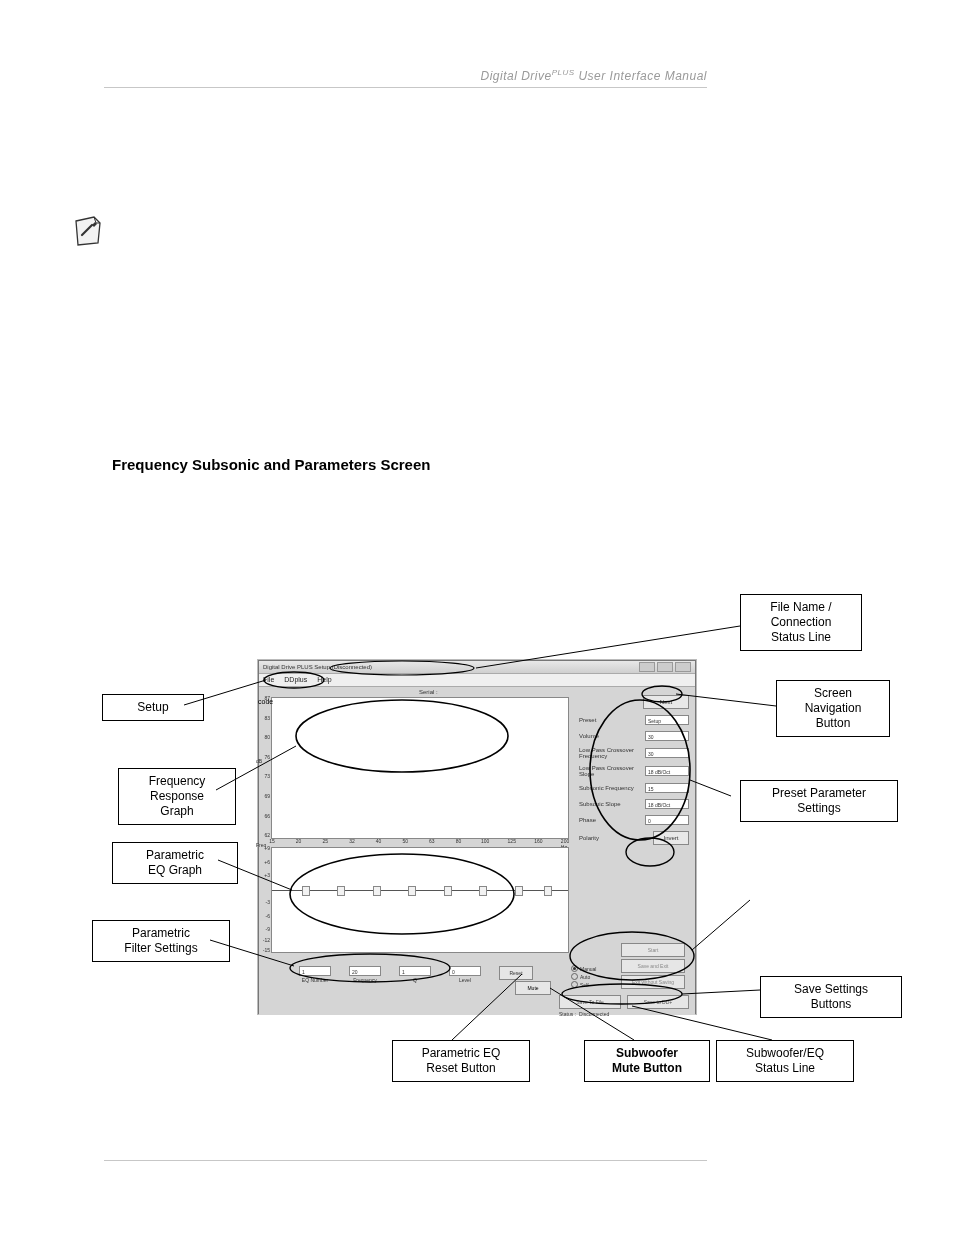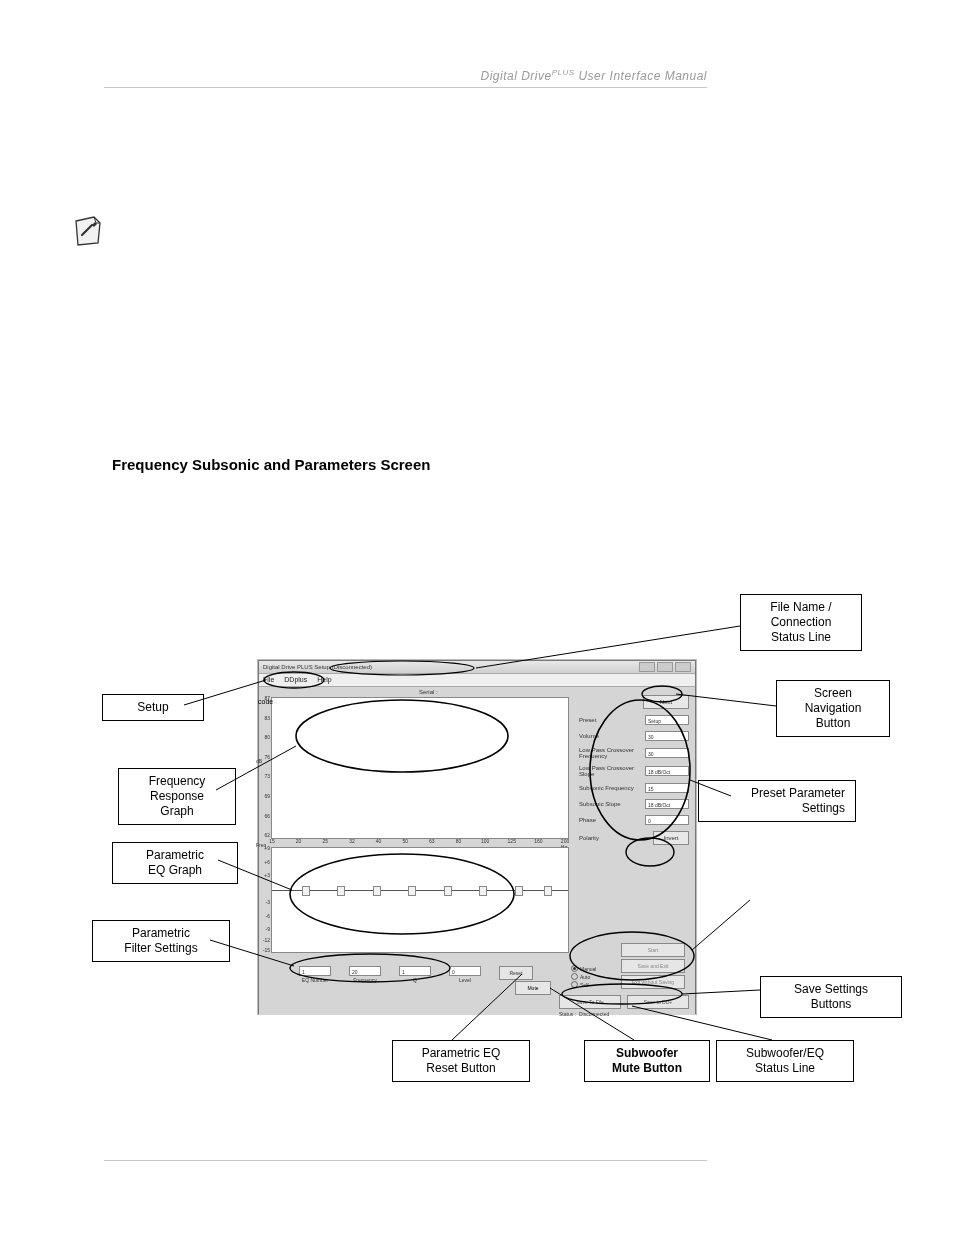--- a/index.html
+++ b/index.html
@@ -512,21 +512,21 @@
           <span>Status :</span>
           <span>Disconnected</span>
         </div>
       </div>
     </div>
 
     <div class="callout" style="left:30px; top:104px; width:80px;">Setup</div>
     <div class="callout" style="left:668px; top:4px; width:100px;">File Name /<br>Connection<br>Status Line</div>
     <div class="callout" style="left:704px; top:90px; width:92px;">Screen<br>Navigation<br>Button</div>
     <div class="callout" style="left:46px; top:178px; width:96px;">Frequency<br>Response<br>Graph</div>
-    <div class="callout" style="left:626px; top:190px; width:136px;text-align:right;">Preset Parameter<br>Settings</div>
+    <div class="callout" style="left:668px; top:190px; width:136px;">Preset Parameter<br>Settings</div>
     <div class="callout" style="left:40px; top:252px; width:104px;">Parametric<br>EQ Graph</div>
     <div class="callout" style="left:20px; top:330px; width:116px;">Parametric<br>Filter Settings</div>
     <div class="callout" style="left:320px; top:450px; width:116px;">Parametric EQ<br>Reset Button</div>
     <div class="callout" style="left:688px; top:386px; width:120px;">Save Settings<br>Buttons</div>
     <div class="callout" style="left:512px; top:450px; width:104px;font-weight:bold;">Subwoofer<br>Mute Button</div>
     <div class="callout" style="left:644px; top:450px; width:116px;">Subwoofer/EQ<br>Status Line</div>
 
     <svg class="anno" width="810" height="520">
 
       <ellipse cx="222" cy="90" rx="30" ry="8" fill="none" stroke="#000" stroke-width="1.4"></ellipse>

